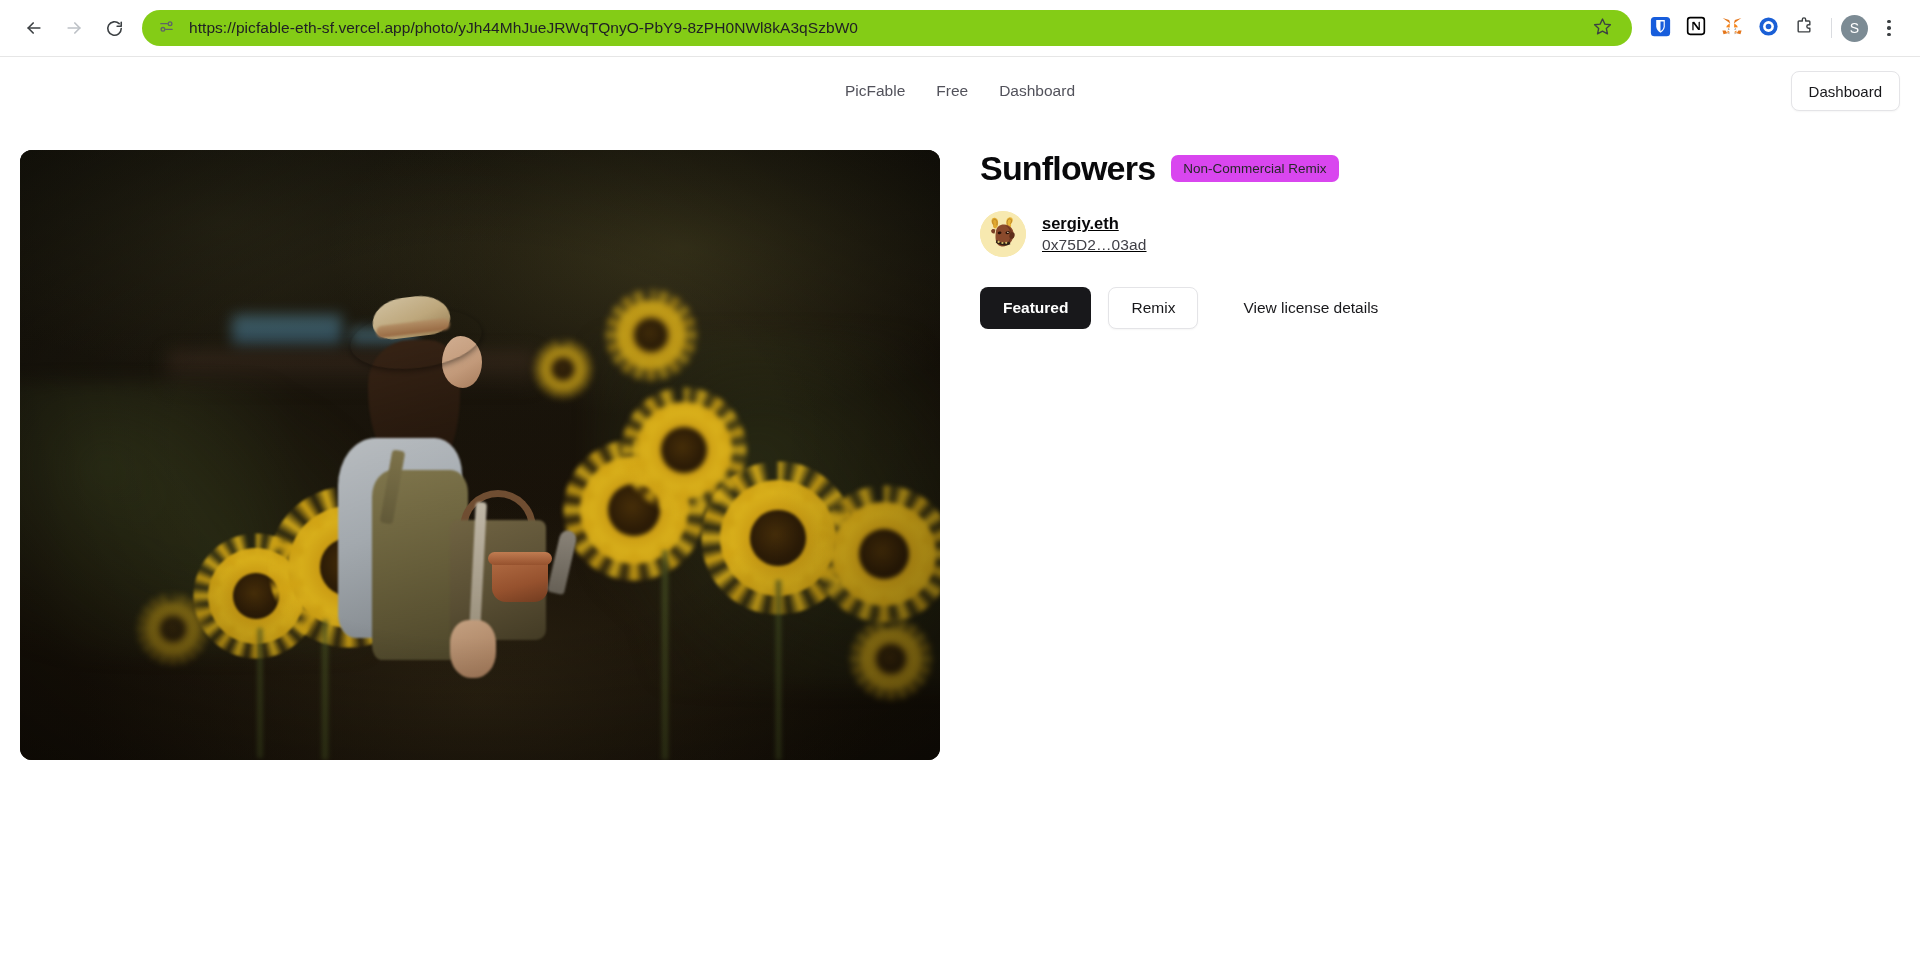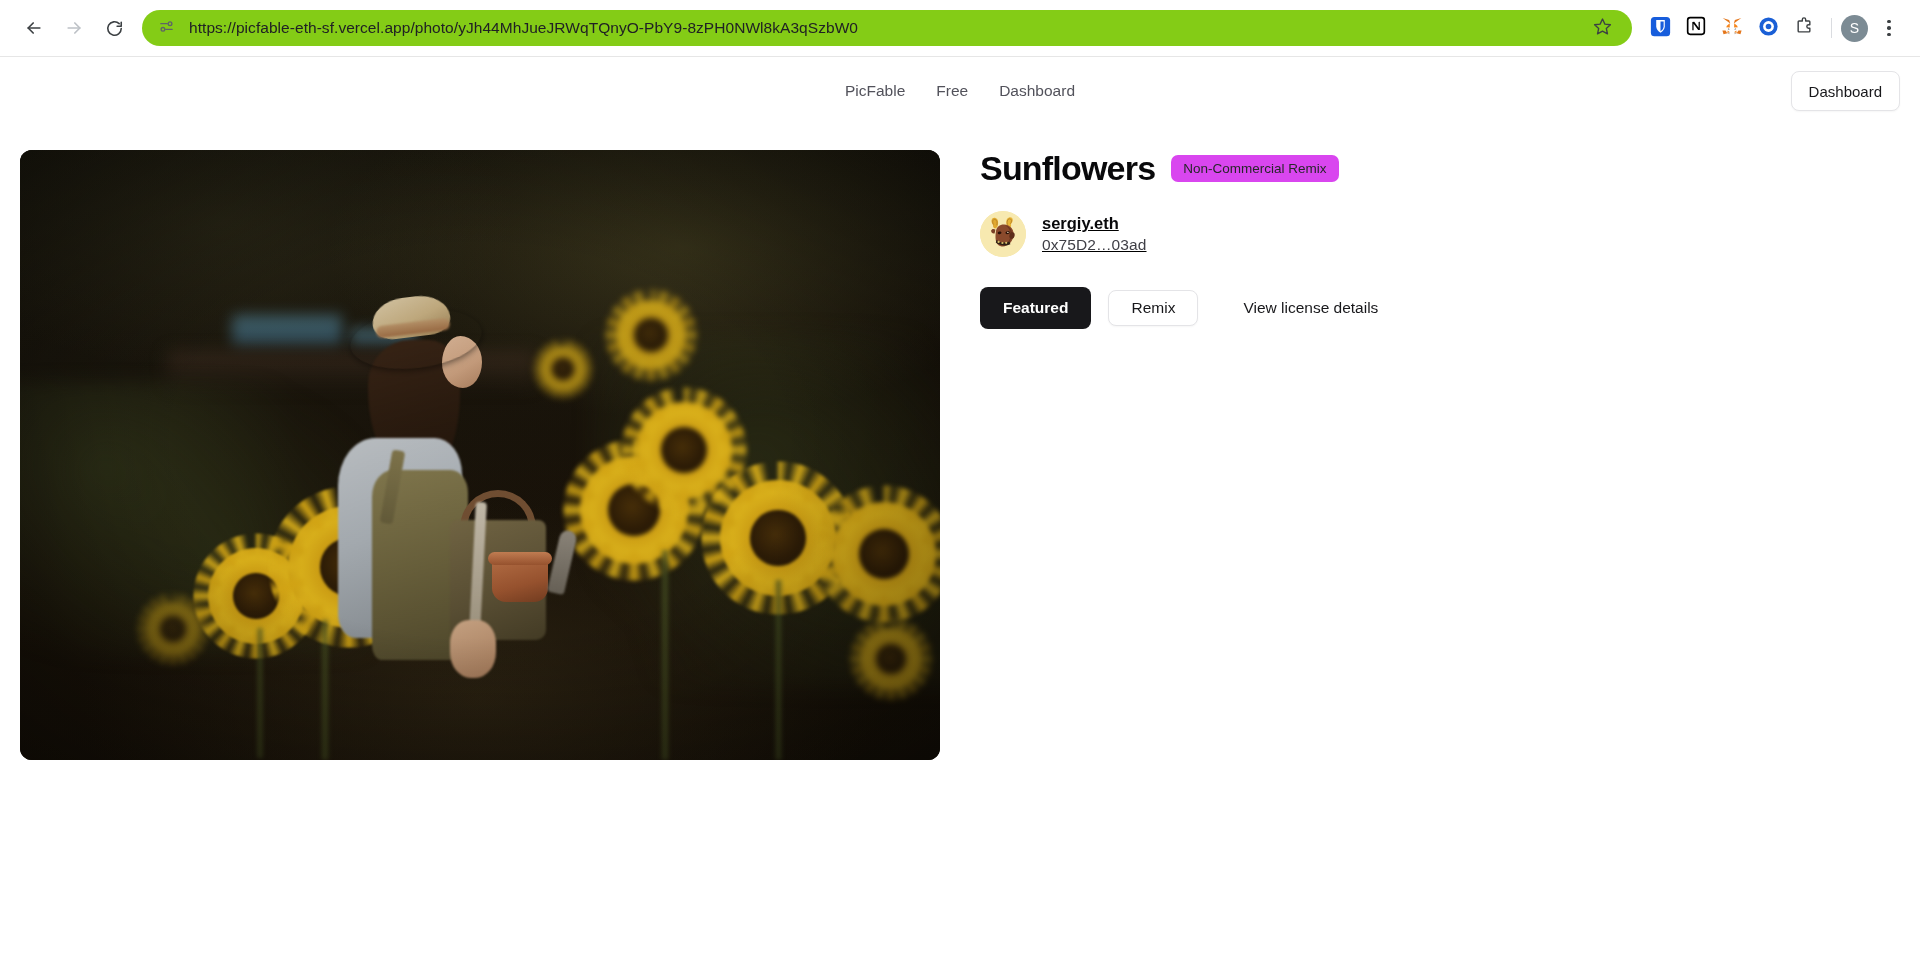--- a/index.html
+++ b/index.html
@@ -433,21 +433,21 @@
     color: #ffffff;
     border: none;
     border-radius: 8px;
     font-size: 15.5px;
     font-weight: bold;
     cursor: pointer;
     font-family: "Liberation Sans", sans-serif;
     display: flex; align-items: center;
   }
   .btn-remix {
-    height: 36px;
+    height: 42px;
     padding: 0 22px;
     background: #ffffff;
     color: #18181b;
     border: 1px solid #e4e4e7;
     border-radius: 8px;
     font-size: 15.5px;
     cursor: pointer;
     font-family: "Liberation Sans", sans-serif;
     display: flex; align-items: center;
     box-shadow: 0 1px 2px rgba(0,0,0,0.04);

